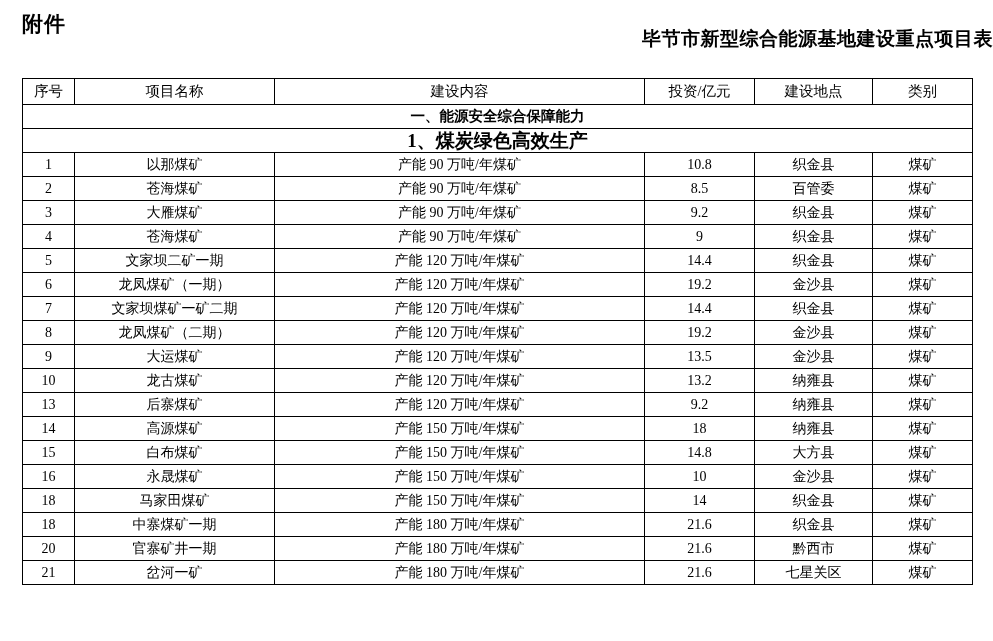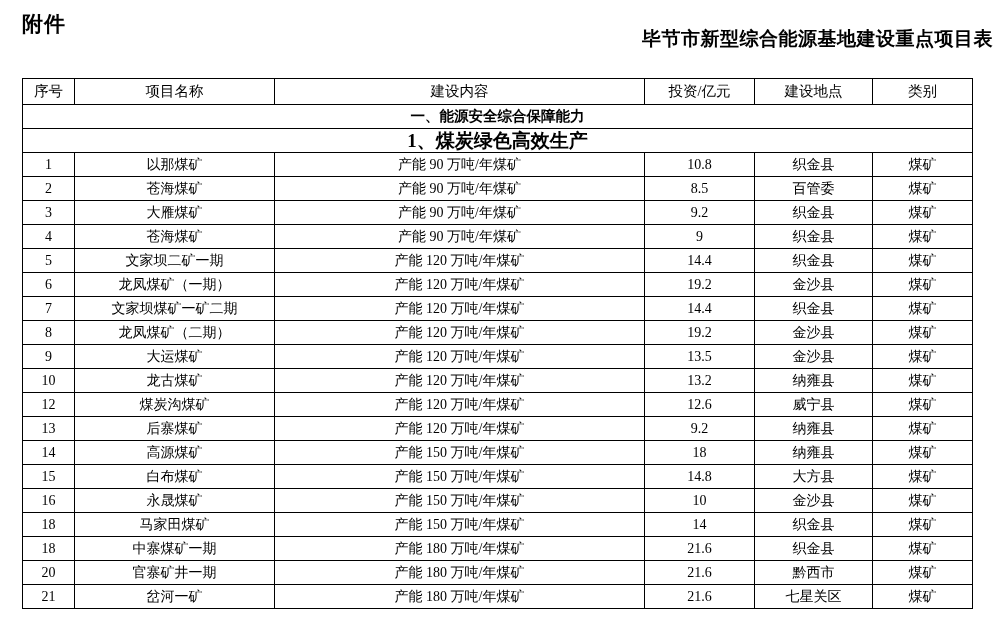--- a/index.html
+++ b/index.html
@@ -198,28 +198,20 @@
           </tr>
           <tr>
             <td class="nowrap-cell">10</td>
             <td class="nowrap-cell">龙古煤矿</td>
             <td class="nowrap-cell">产能 120 万吨/年煤矿</td>
             <td class="nowrap-cell">13.2</td>
             <td class="nowrap-cell">纳雍县</td>
             <td class="nowrap-cell">煤矿</td>
           </tr>
           <tr>
-            <td class="nowrap-cell">12</td>
-            <td class="nowrap-cell">煤炭沟煤矿</td>
-            <td class="nowrap-cell">产能 120 万吨/年煤矿</td>
-            <td class="nowrap-cell">12.6</td>
-            <td class="nowrap-cell">威宁县</td>
-            <td class="nowrap-cell">煤矿</td>
-          </tr>
-          <tr>
             <td class="nowrap-cell">13</td>
             <td class="nowrap-cell">后寨煤矿</td>
             <td class="nowrap-cell">产能 120 万吨/年煤矿</td>
             <td class="nowrap-cell">9.2</td>
             <td class="nowrap-cell">纳雍县</td>
             <td class="nowrap-cell">煤矿</td>
           </tr>
           <tr>
             <td class="nowrap-cell">14</td>
             <td class="nowrap-cell">高源煤矿</td>

